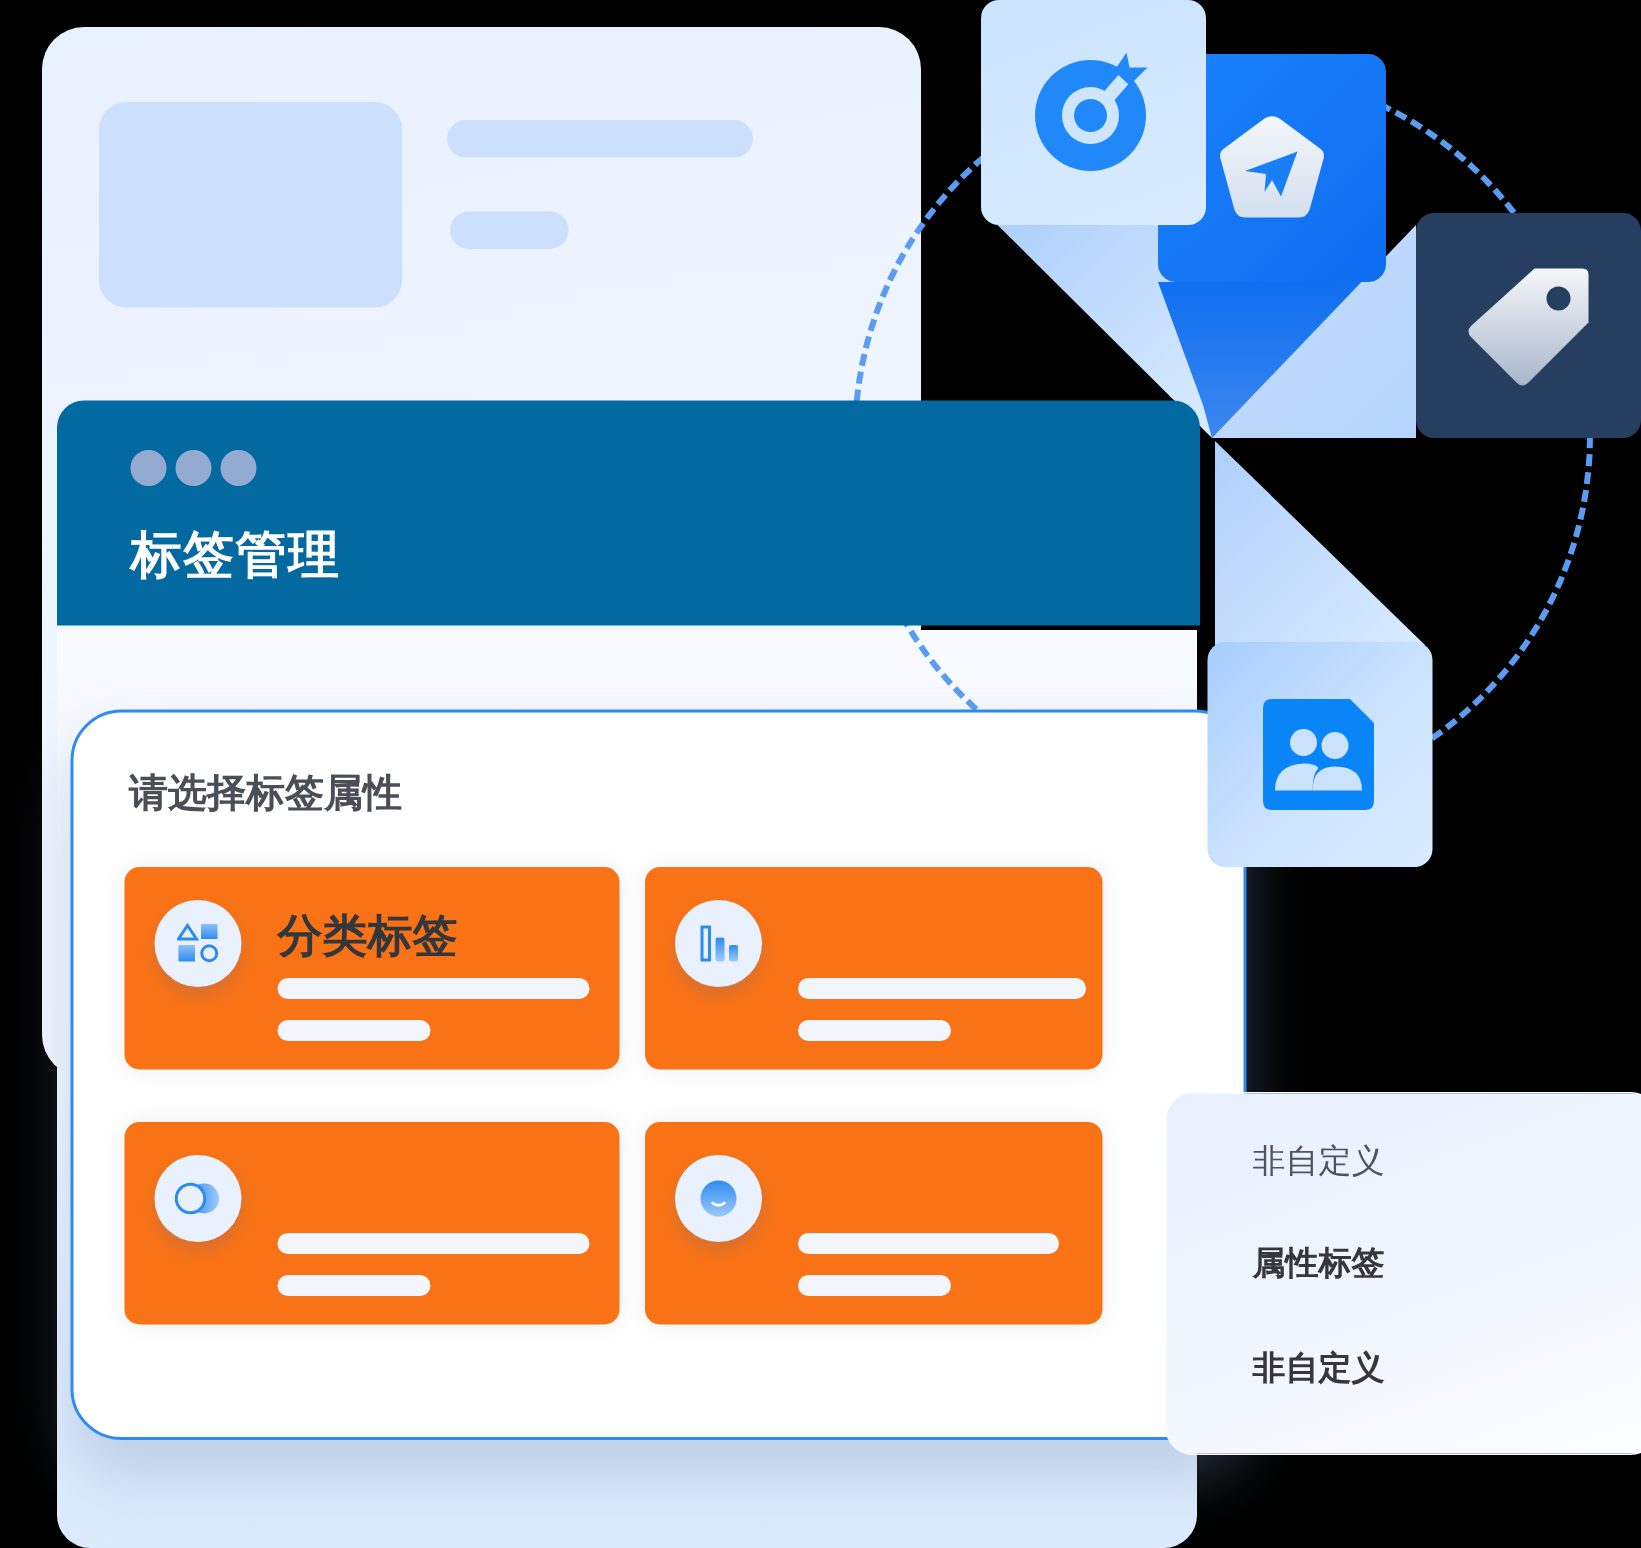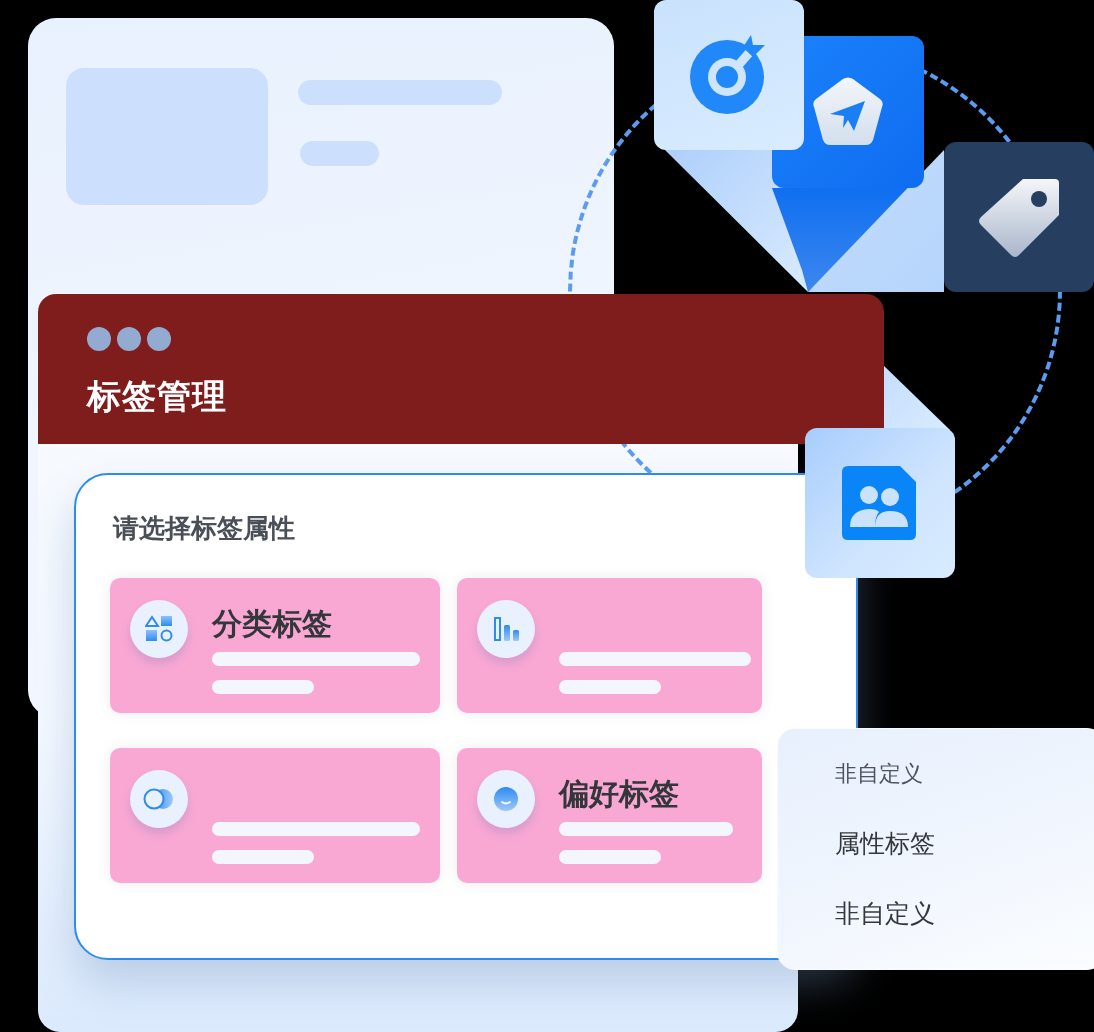--- a/index.html
+++ b/index.html
@@ -25,44 +25,44 @@
 
   
   .dash-circle {
     position: absolute; left: 568px; top: 44px; width: 494px; height: 494px;
     border-radius: 50%;
     border: 4px dashed #5b9bf0;
   }
 
   
   .window-header {
-    position: absolute; left: 38px; top: 294px; width: 846px; height: 150px;
+    position: absolute; left: 38px; top: 267px; width: 762px; height: 150px;
     border-radius: 18px 18px 0 0;
-    background: #7f1d1d;
+    background: #0369a1;
   }
   .dots { position: absolute; left: 49px; top: 33px; display: flex; gap: 6px; }
   .dot { width: 24px; height: 24px; border-radius: 50%; background: #93abd1; }
   .window-title {
     position: absolute; left: 49px; top: 80px; color: #fff;
     font-size: 34px; font-weight: bold; letter-spacing: 1px;
   }
 
   
   .select-panel {
-    position: absolute; left: 74px; top: 473px; width: 784px; height: 487px;
+    position: absolute; left: 47px; top: 473px; width: 784px; height: 487px;
     border: 2px solid #2d8cf0; border-radius: 34px; background: #fff;
     box-shadow: 0 24px 40px rgba(120,150,190,0.35);
   }
   .select-title {
     position: absolute; left: 37px; top: 36px; font-size: 26px;
     color: #4a4f57; font-weight: bold;
   }
   .opt-card {
     position: absolute; width: 330px; height: 135px; border-radius: 10px;
-    background: #f9a8d4;
+    background: #f97316;
     box-shadow: 0 0 14px rgba(0,0,0,0.08);
   }
   .opt-icon {
     position: absolute; left: 20px; top: 22px; width: 58px; height: 58px; border-radius: 50%;
     background: #e9f1fe;
     box-shadow: 0 6px 10px rgba(60,100,170,0.18);
     display: flex; align-items: center; justify-content: center;
   }
   .opt-label {
     position: absolute; left: 102px; top: 26px; font-size: 30px; color: #33363b; font-weight: bold;
@@ -71,21 +71,21 @@
   .opt-bar2 { position: absolute; left: 102px; top: 102px; width: 102px; height: 14px; border-radius: 7px; background: #f3f7fd; }
 
   
   .side-panel {
     position: absolute; left: 777px; top: 728px; width: 328px; height: 242px;
     border-radius: 18px;
     background: linear-gradient(160deg, #e7f0fd 0%, #f1f6fe 55%, #fbfdff 100%);
     border: 1.5px solid #f8fbff;
   }
   .side-caption { position: absolute; left: 57px; top: 30px; font-size: 22px; color: #4f545c; }
-  .side-item { position: absolute; left: 57px; font-size: 25px; font-weight: normal; color: #34373c; }
+  .side-item { position: absolute; left: 57px; font-size: 22px; font-weight: bold; color: #34373c; }
 
   
   .beam { position: absolute; }
   .tile { position: absolute; border-radius: 12px; display: flex; align-items: center; justify-content: center; }
   .tile-target { left: 654px; top: 0; width: 150px; height: 150px; background: linear-gradient(160deg, #c9e2fd, #d9ecff); }
   .tile-send { left: 772px; top: 36px; width: 152px; height: 152px; background: linear-gradient(135deg, #1b82fb, #0e6cf0); }
   .tile-tag { left: 944px; top: 142px; width: 150px; height: 150px; background: #263e5f; }
   .tile-users { left: 805px; top: 428px; width: 150px; height: 150px; background: linear-gradient(135deg, #a7cdfd 0%, #cfe5fe 60%, #d8ebff 100%); }
 </style>
 </head>
@@ -195,21 +195,20 @@
         <defs>
             <linearGradient id="g4" x1="0" y1="0" x2="0" y2="1">
               <stop offset="0" stop-color="#2d8cf0"></stop>
               <stop offset="1" stop-color="#9ec8fb"></stop>
             </linearGradient>
           </defs>
         <circle cx="13" cy="13" r="12" fill="url(#g4)"></circle>
         <path d="M9 16 Q13 19 17 16" stroke="#fff" stroke-width="1.8" fill="none" stroke-linecap="round"></path>
       </svg>
     </div>
-    <div class="opt-label">偏好标签</div>
     <div class="opt-bar1" style="width:174px"></div>
     <div class="opt-bar2"></div>
   </div>
 </div>
 
 <div class="side-panel">
   <div class="side-caption">非自定义</div>
   <div class="side-item" style="top:98px">属性标签</div>
   <div class="side-item" style="top:168px">非自定义</div>
 </div>

